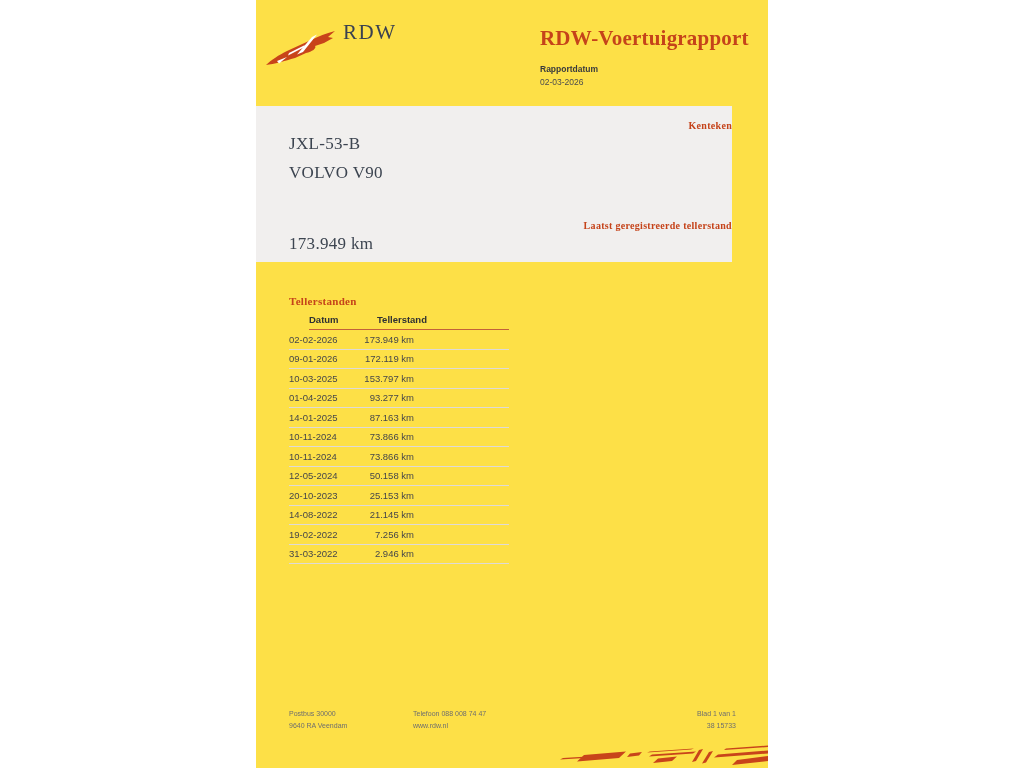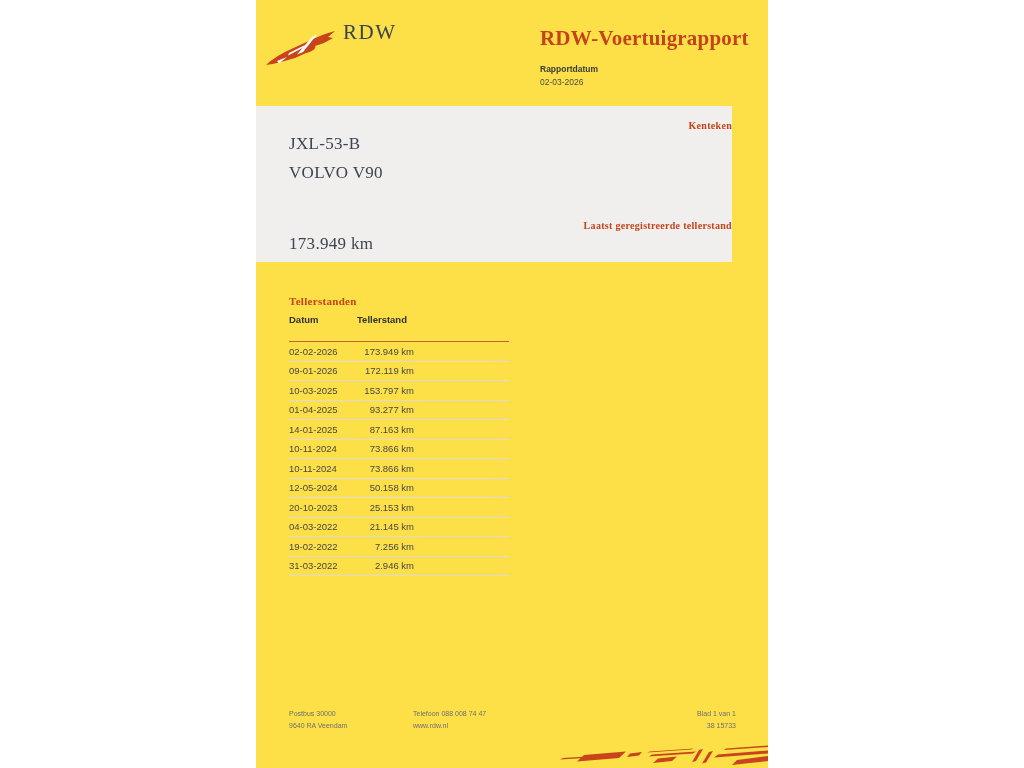--- a/index.html
+++ b/index.html
@@ -48,23 +48,23 @@
     color:var(--dark-serif-text);margin:3px 0 9px 0;letter-spacing:0.3px;
   }
   .field-label.spaced{margin-top:37px;}
   
   .meter-table{position:absolute;left:33px;top:295px;width:220px;}
   .table-title{
     font-family:"Liberation Serif", serif;font-weight:700;font-size:11px;
     color:var(--brand-orange);letter-spacing:0.3px;
   }
   .table-head{
-    display:flex;margin-top:7px;padding-bottom:16px;
+    display:flex;margin-top:7px;padding-bottom:4px;
     border-bottom:1.5px solid var(--header-rule-orange);
-    font-size:9.5px;font-weight:700;color:#2e3033;
+    font-size:9.5px;font-weight:700;color:#2e3033;margin-left:20px;
   }
   .col-datum{width:68px;}
   .col-stand{width:57px;}
   .trow{
     display:flex;align-items:center;height:19.5px;
     border-bottom:1px solid var(--row-divider);
     font-size:9.5px;color:var(--body-text);
   }
   .trow .c-datum{width:68px;}
   .trow .c-stand{width:57px;text-align:right;}
@@ -144,21 +144,21 @@
         </div>
         <div class="trow">
           <span class="c-datum">12-05-2024</span>
           <span class="c-stand">50.158 km</span>
         </div>
         <div class="trow">
           <span class="c-datum">20-10-2023</span>
           <span class="c-stand">25.153 km</span>
         </div>
         <div class="trow">
-          <span class="c-datum">04-03-2022</span>
+          <span class="c-datum">14-08-2022</span>
           <span class="c-stand">21.145 km</span>
         </div>
         <div class="trow">
           <span class="c-datum">19-02-2022</span>
           <span class="c-stand">7.256 km</span>
         </div>
         <div class="trow">
           <span class="c-datum">31-03-2022</span>
           <span class="c-stand">2.946 km</span>
         </div>

